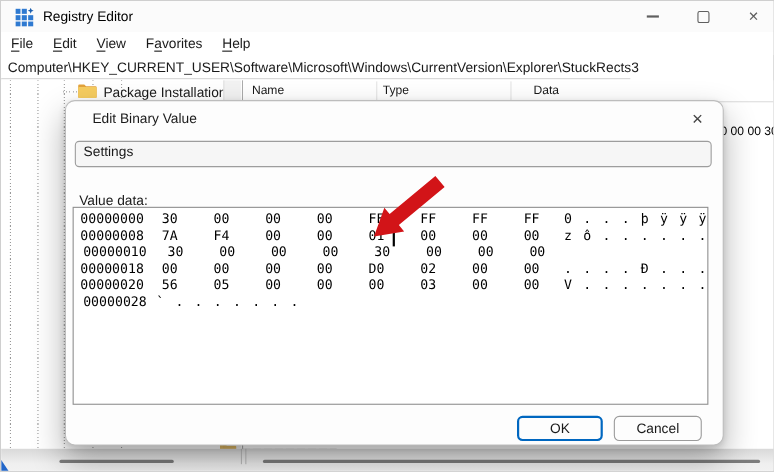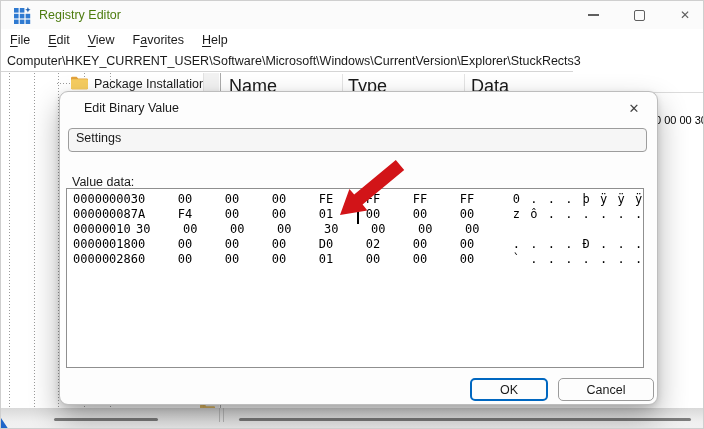--- a/index.html
+++ b/index.html
@@ -1,43 +1,43 @@
 <!DOCTYPE html>
 <html><head>
 <meta charset="utf-8">
 <style>
   html,body{margin:0;padding:0;}
   body{width:704px;height:429px;position:relative;overflow:hidden;background:#fff;
        font-family:"Liberation Sans",sans-serif;color:#1a1a1a;border:1px solid #cfcfcf;box-sizing:border-box;}
   
   .titlebar{position:absolute;left:0;top:0;width:704px;height:28px;background:#fbfbfb;}
   .app-icon{position:absolute;left:13px;top:6px;}
-  .app-title{position:absolute;left:38px;top:7px;font-size:12.5px;color:#4d7c0f;}
+  .app-title{position:absolute;left:38px;top:7px;font-size:12.5px;color:#000000;}
   .winbtn{position:absolute;top:0;width:44px;height:28px;display:flex;align-items:center;justify-content:center;color:#5f5f5f;}
   .btn-min{left:570px}.btn-max{left:616px}.btn-close{left:662px;font-size:12px;}
   .minbar{width:11px;height:1.5px;background:#5f5f5f;}
   .maxbox{width:9px;height:9px;border:1.2px solid #5f5f5f;border-radius:2px;}
   
   .menubar{position:absolute;left:0;top:28px;width:704px;height:21px;display:flex;gap:18px;padding-left:9px;align-items:center;font-size:12.5px;background:#fff;}
   .menu-item{white-space:pre;}
   .u{text-decoration:underline;text-underline-offset:2px;}
   
   .addressbar{position:absolute;left:0;top:49px;width:572px;height:22px;font-size:12.5px;padding:4px 0 0 6px;box-sizing:border-box;background:#fff;border-bottom:1px solid #d5d5d5;}
   
   .tree-pane{position:absolute;left:0;top:72px;width:219px;height:335px;background:#fff;}
   .vdots{position:absolute;top:0;width:1px;height:335px;
          background:repeating-linear-gradient(to bottom,#9a9a9a 0 1px,transparent 1px 3px);}
   .hdots{position:absolute;left:56px;top:82px;width:14px;height:1px;
          background:repeating-linear-gradient(to right,#9a9a9a 0 1px,transparent 1px 3px);}
   .tree-row{position:absolute;left:70px;top:74px;height:18px;display:flex;align-items:center;gap:6px;font-size:12.5px;}
   .tree-scrollstrip{position:absolute;left:202px;top:0;width:15px;height:335px;background:#f2f2f2;border-left:1px solid #e2e2e2;}
   .pane-divider{position:absolute;left:219px;top:72px;width:1px;height:349px;background:#ababab;}
   .list-pane{position:absolute;left:220px;top:72px;width:484px;height:335px;background:#fff;}
-  .col-header{position:absolute;top:3px;font-size:18px;}
-  .h-name{left:8px}.h-type{left:127px}.h-data{left:250px}
+  .col-header{position:absolute;top:3px;font-size:11px;}
+  .h-name{left:8px}.h-type{left:127px}.h-data{left:264px}
   .col-sep{position:absolute;top:1px;width:1px;height:18px;background:#e4e4e4;}
   .header-underline{position:absolute;left:0;top:19px;width:484px;height:1px;background:#dcdcdc;}
   .partial-data{position:absolute;left:434px;top:41px;font-size:11px;white-space:pre;color:#000;}
   .tree-item-partial{position:absolute;left:199px;top:398px;display:flex;align-items:center;gap:5px;opacity:.8;}
   .smudge{width:86px;height:7px;margin-top:1px;
           background:repeating-linear-gradient(to right,#4a4a50 0 7px,#8d8d92 7px 10px);opacity:.75;}
   
   .bottom-area{position:absolute;left:0;top:407px;width:704px;height:22px;background:linear-gradient(to bottom,#d9d9d9,#efefef 60%,#f2f2f2);}
   .sb-sep1{position:absolute;left:218px;top:0;width:1px;height:14px;background:#bdbdbd;}
   .sb-sep2{position:absolute;left:222px;top:0;width:1px;height:14px;background:#bdbdbd;}
@@ -49,30 +49,30 @@
   
   .dialog{position:absolute;left:58px;top:90px;width:597px;height:312px;background:#fdfdfd;
           border:1px solid #bdbdbd;border-radius:9px;box-shadow:0 14px 30px rgba(0,0,0,.30),0 2px 6px rgba(0,0,0,.12);z-index:10;}
   .dlg-title{position:absolute;left:24px;top:9px;font-size:12.5px;}
   .dlg-close{position:absolute;left:560px;top:5px;width:28px;height:22px;display:flex;align-items:center;justify-content:center;font-size:13px;color:#444;}
   .dlg-label{position:absolute;left:12px;font-size:12.5px;}
   .lbl-name{top:35px}.lbl-data{top:83px}
   .dlg-input{position:absolute;left:8px;top:36px;width:570px;height:20px;background:#f6f6f6;
              border:1px solid #9d9d9d;border-radius:4px;font-size:12.5px;padding:2px 0 0 7px;}
   .hexbox{position:absolute;left:6px;top:96px;width:578px;height:180px;background:#fff;border:1px solid #8f8f8f;
-          font-family:"DejaVu Sans Mono",monospace;font-size:12px;color:#000;padding:3px 0 0 6px;box-sizing:border-box;overflow:hidden;}
+          font-family:"DejaVu Sans Mono",monospace;font-size:12px;color:#000;padding:3px 0 0 6px;box-sizing:border-box;overflow:hidden;text-align:center;}
   .hexrow{display:flex;height:15px;line-height:15px;white-space:pre;}
   .addr{display:inline-block;width:63px;}
   .byte{display:inline-block;width:47px;}
   .ascii{margin-left:6px;letter-spacing:1.5px;}
   .caret{position:absolute;left:290px;top:21px;width:1.5px;height:14px;background:#000;}
   .dlg-btn{position:absolute;top:286px;height:23px;border-radius:5px;background:#fdfdfd;font-size:12.5px;
            display:flex;align-items:center;justify-content:center;box-sizing:border-box;}
   .btn-ok{left:410px;width:78px;border:2px solid #0067c0;}
-  .btn-cancel{left:498px;width:96px;border:1px solid #9b9b9b;}
+  .btn-cancel{left:498px;width:80px;border:1px solid #9b9b9b;}
   
   .arrow{position:absolute;left:330px;top:158px;z-index:20;}
 </style>
 </head>
 <body>
 
 <div class="titlebar">
   <span class="app-icon">
     <svg width="17" height="17" viewBox="0 0 17 17">
       <rect x="0" y="1" width="4.6" height="4.6" fill="#2f7ad1"></rect>
@@ -185,24 +185,28 @@
         <span class="addr">00000010</span>
         <span><span class="byte">30</span><span class="byte">00</span><span class="byte">00</span><span class="byte">00</span><span class="byte">30</span><span class="byte">00</span><span class="byte">00</span><span class="byte">00</span></span>
       </div>
 
       <div class="hexrow">
         <span class="addr">00000018</span>
         <span><span class="byte">00</span><span class="byte">00</span><span class="byte">00</span><span class="byte">00</span><span class="byte">D0</span><span class="byte">02</span><span class="byte">00</span><span class="byte">00</span></span>
         <span class="ascii">. . . . Ð . . .</span>
       </div>
 
+      <div class="hexrow">
+        <span class="addr">00000020</span>
+        <span><span class="byte">56</span><span class="byte">05</span><span class="byte">00</span><span class="byte">00</span><span class="byte">00</span><span class="byte">03</span><span class="byte">00</span><span class="byte">00</span></span>
+        <span class="ascii">V . . . . . . .</span>
+      </div>
 
       <div class="hexrow">
         <span class="addr">00000028</span>
-        <span><span class="byte">60</span><span class="byte">00</span><span class="byte">00</span><span class="byte">00</span><span class="byte">01</span><span class="byte">00</span><span class="byte">00</span><span class="byte">00</span></span>
         <span class="ascii">` . . . . . . .</span>
       </div>
 
     <div class="caret"></div>
   </div>
 
   <div class="dlg-btn btn-ok">OK</div>
   <div class="dlg-btn btn-cancel">Cancel</div>
 </div>
 

